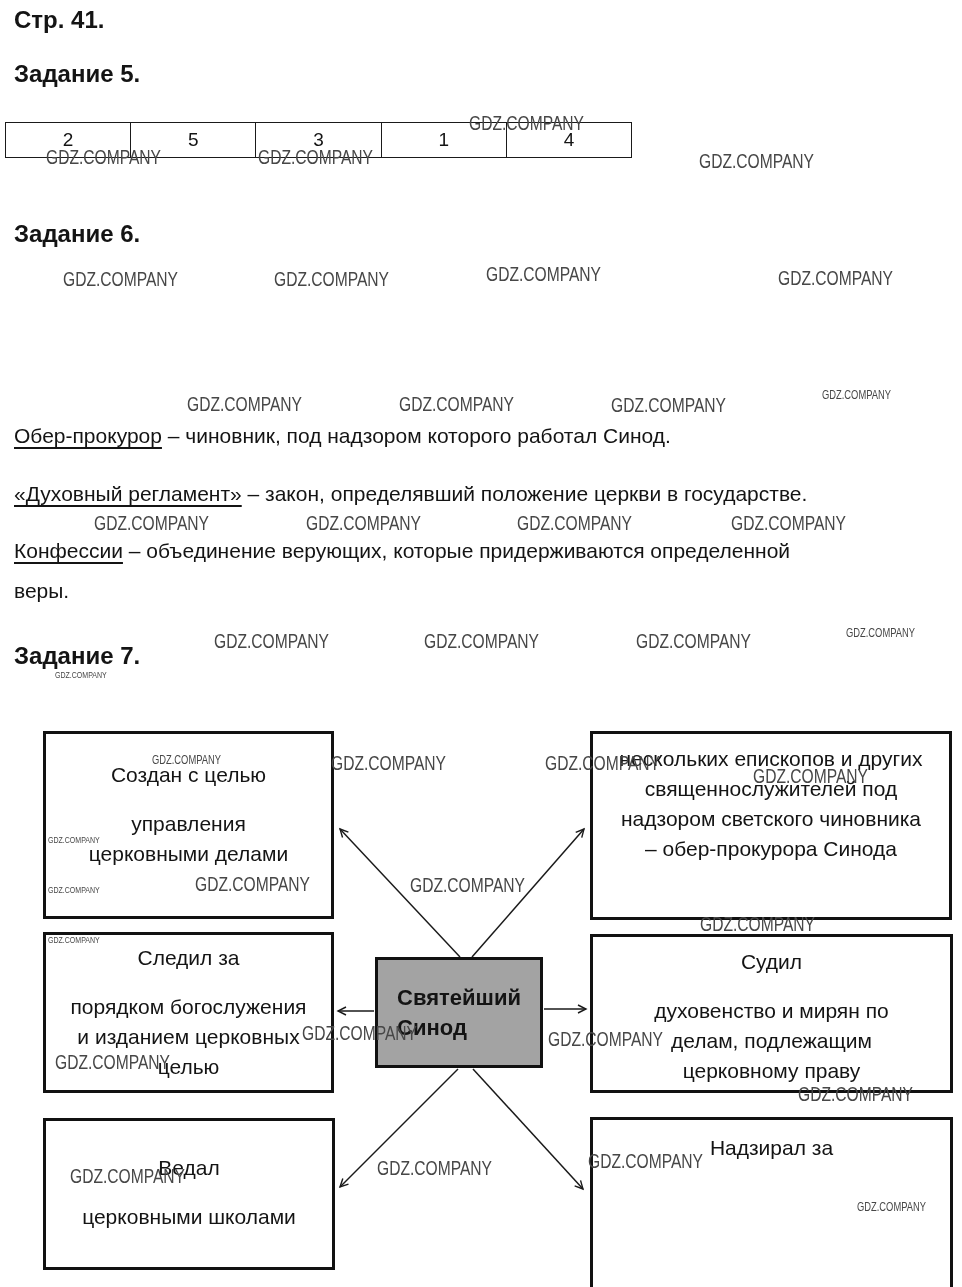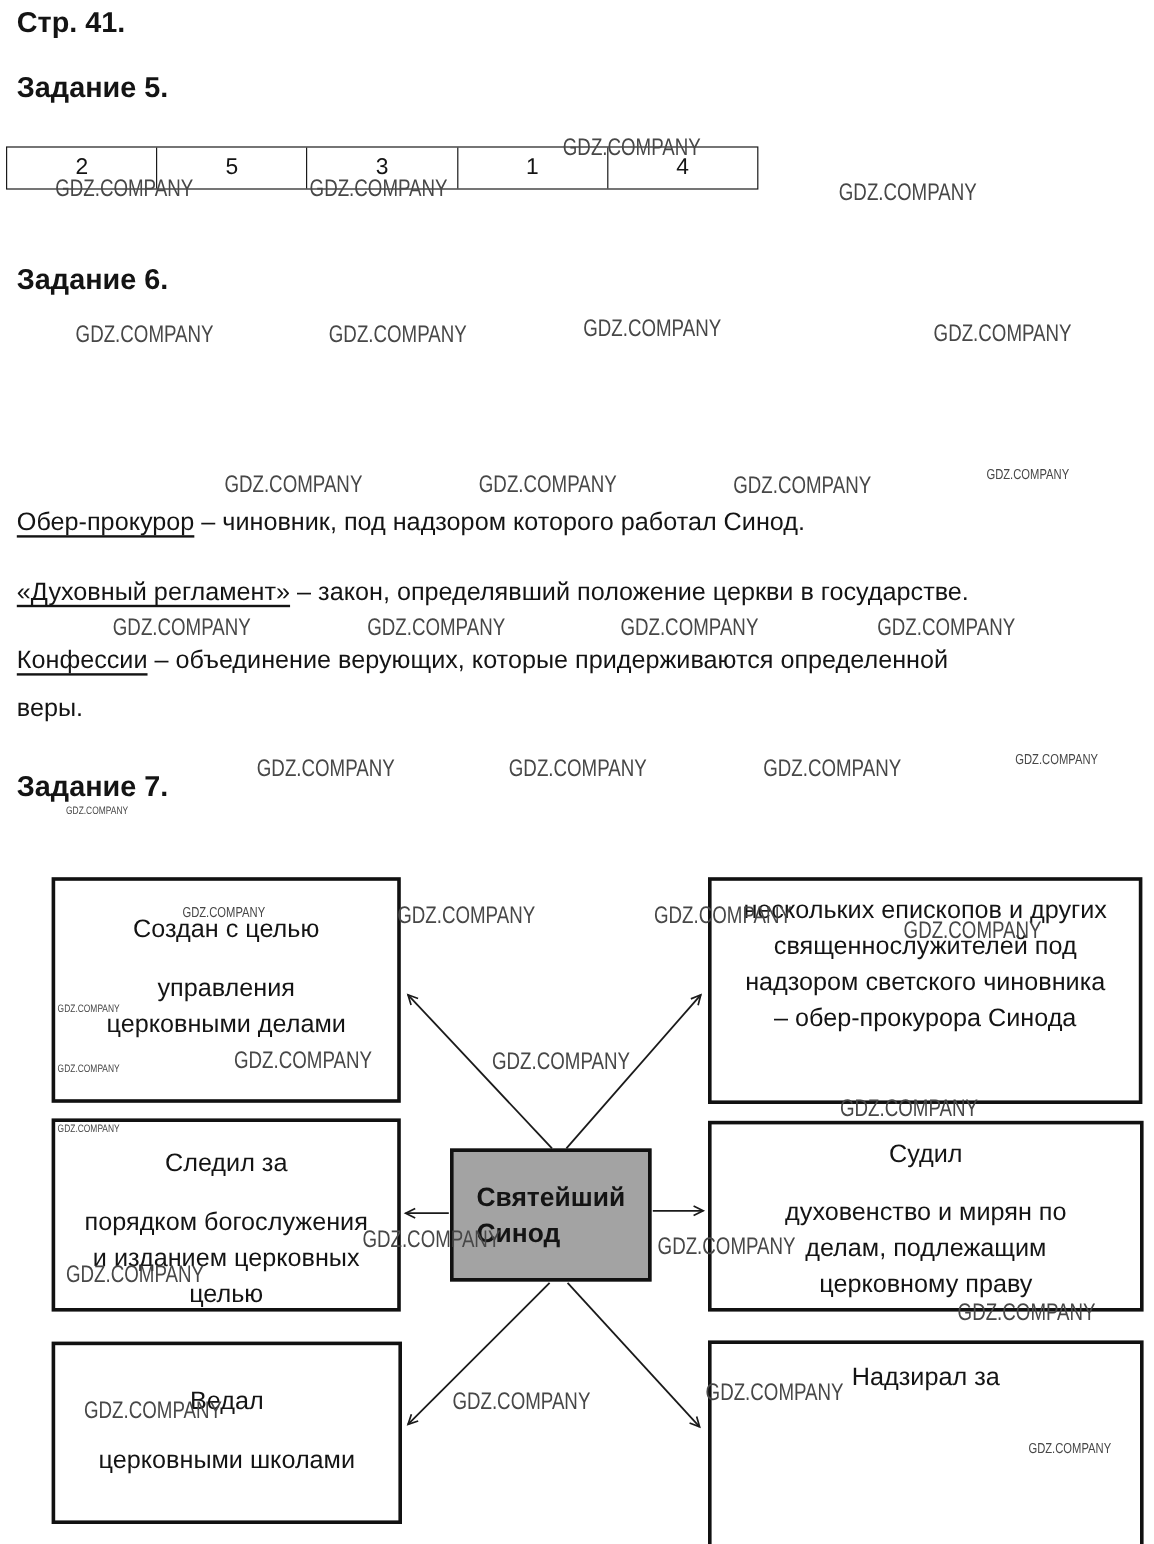--- a/index.html
+++ b/index.html
@@ -64,21 +64,21 @@
 церковными делами</div>
   </div>
 
   <div class="dbox" style="left:590px;top:731px;width:362px;height:189px;padding-top:10px">
     <div class="rest">нескольких епископов и других
 священнослужителей под
 надзором светского чиновника
 – обер-прокурора Синода</div>
   </div>
 
-  <div class="dbox" style="left:43px;top:932px;width:291px;height:161px;padding-top:20px">
+  <div class="dbox" style="left:43px;top:932px;width:291px;height:161px;padding-top:8px">
     <div class="first">Следил за</div>
     <div class="rest">порядком богослужения
 и изданием церковных
 целью</div>
   </div>
 
   <div class="dbox" style="left:590px;top:934px;width:363px;height:159px;padding-top:10px">
     <div class="first">Судил</div>
     <div class="rest">духовенство и мирян по
 делам, подлежащим

